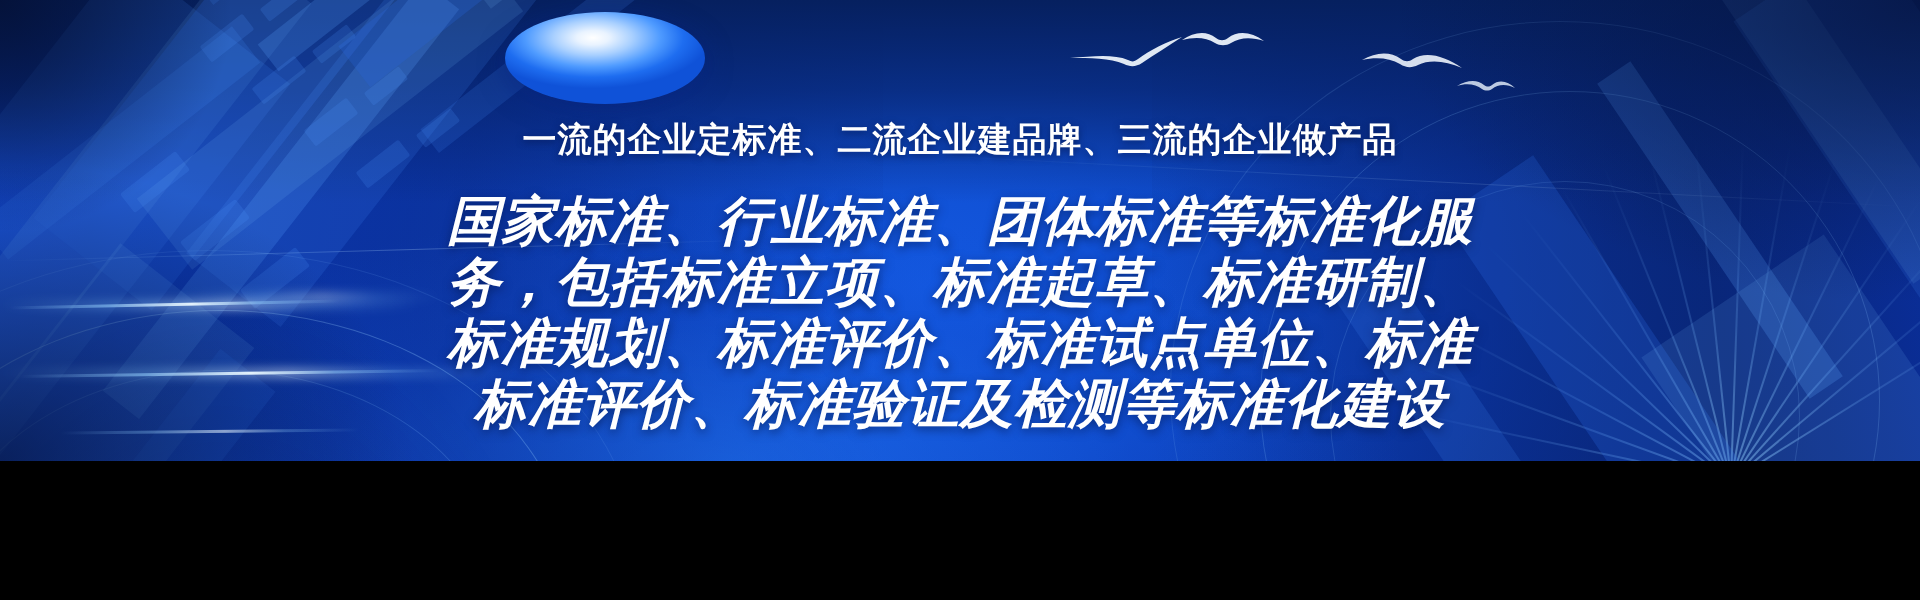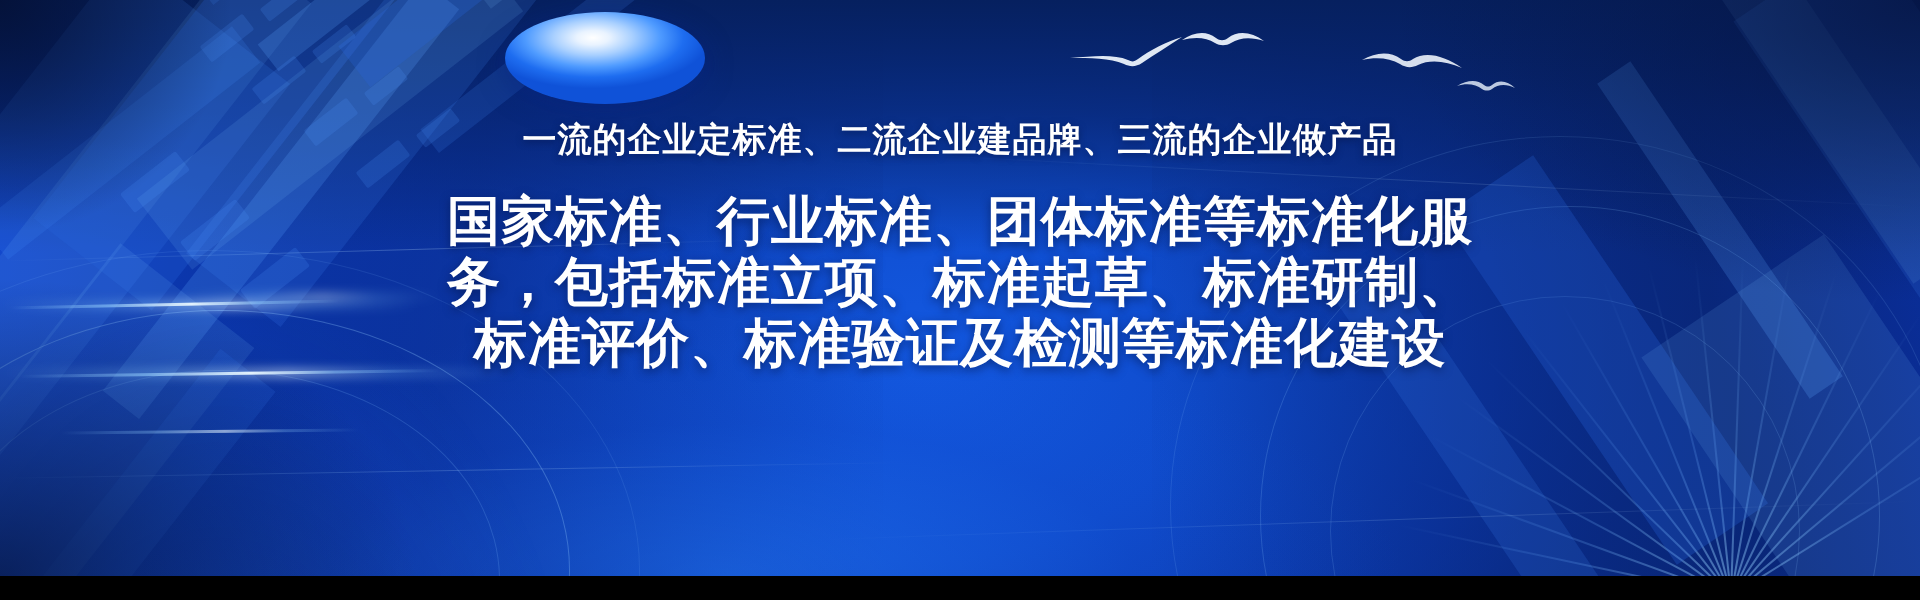--- a/index.html
+++ b/index.html
@@ -1,20 +1,20 @@
 <!DOCTYPE html>
 <html lang="zh"><head>
 <meta charset="utf-8">
 <title>Banner</title>
 <style>
   html,body{margin:0;padding:0;background:#000;}
   *{box-sizing:border-box;}
   #stage{
     position:relative;
-    width:1920px;height:576px;
+    width:1920px;height:461px;
     overflow:hidden;
     font-family:"Liberation Sans","DejaVu Sans",sans-serif;
     background:#0a2a8c;
   }
 
   
   .bg-base{
     position:absolute;inset:0;
     background:
       radial-gradient(ellipse 1100px 780px at 48% 62%, #1358e0 0%, #0f4ccd 26%, #0b38ab 52%, #08287f 74%, #061d5e 100%);
@@ -136,20 +136,21 @@
     top:190px;
     width:1035px;
     text-align:right;
     font-size:53px;
     font-weight:bold;
     color:#ffffff;
     line-height:61px;
     letter-spacing:1px;
     text-shadow:0 3px 10px rgba(4,20,70,.6);
     text-align-last:center;
+    font-style:italic;
   }
   .body-line{display:block;white-space:nowrap;}
 </style>
 </head>
 <body>
 
 <div id="stage">
 
   <div class="bg-base"></div>
   <div class="bg-vig-left"></div>
@@ -272,17 +273,18 @@
                C52 6, 43 6, 37 11 C34 13, 30 13, 27 11 C21 6, 11 5, 2 8 Z" fill="#eaf4ff" opacity="0.8"></path>
     </svg>
   </div>
 
   <div class="text-wrap">
     <div class="headline">一流的企业定标准、二流企业建品牌、三流的企业做产品</div>
 
     <div class="body-block">
       <span class="body-line">国家标准、行业标准、团体标准等标准化服</span>
       <span class="body-line">务，包括标准立项、标准起草、标准研制、</span>
+      <span class="body-line">标准规划、标准评价、标准试点单位、标准</span>
       <span class="body-line">标准评价、标准验证及检测等标准化建设</span>
     </div>
   </div>
 
 </div>
 
 </body></html>

